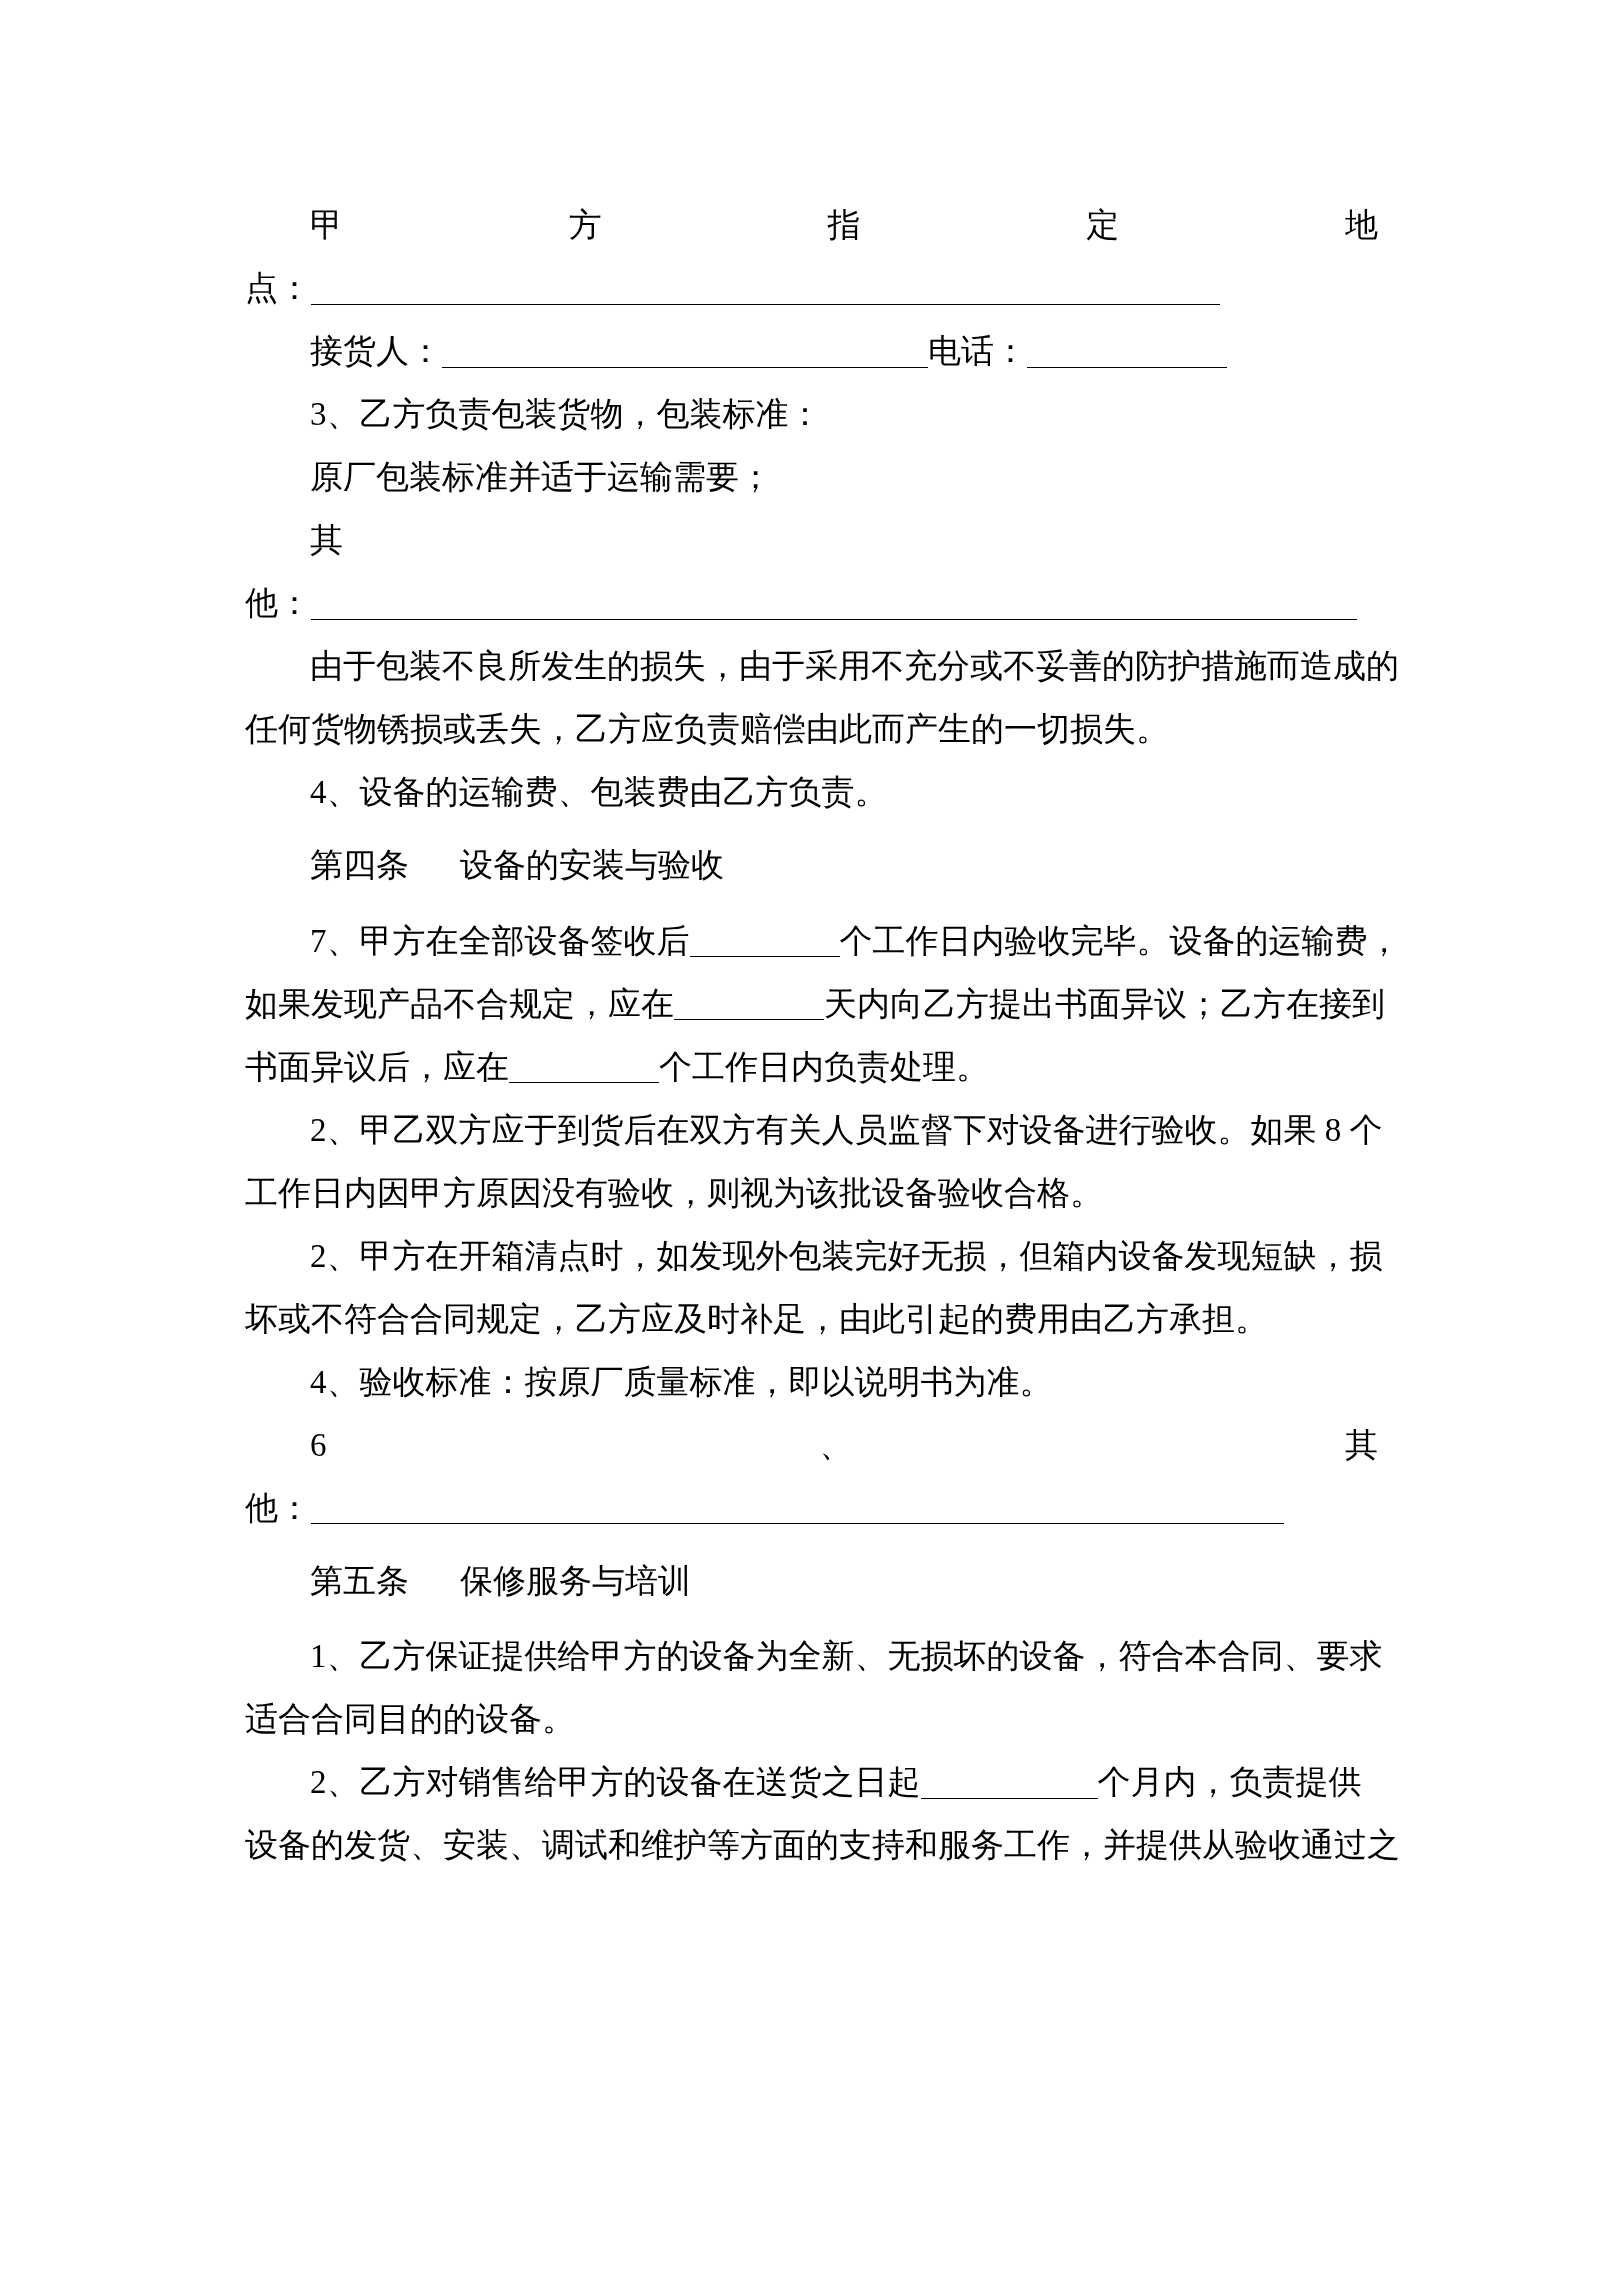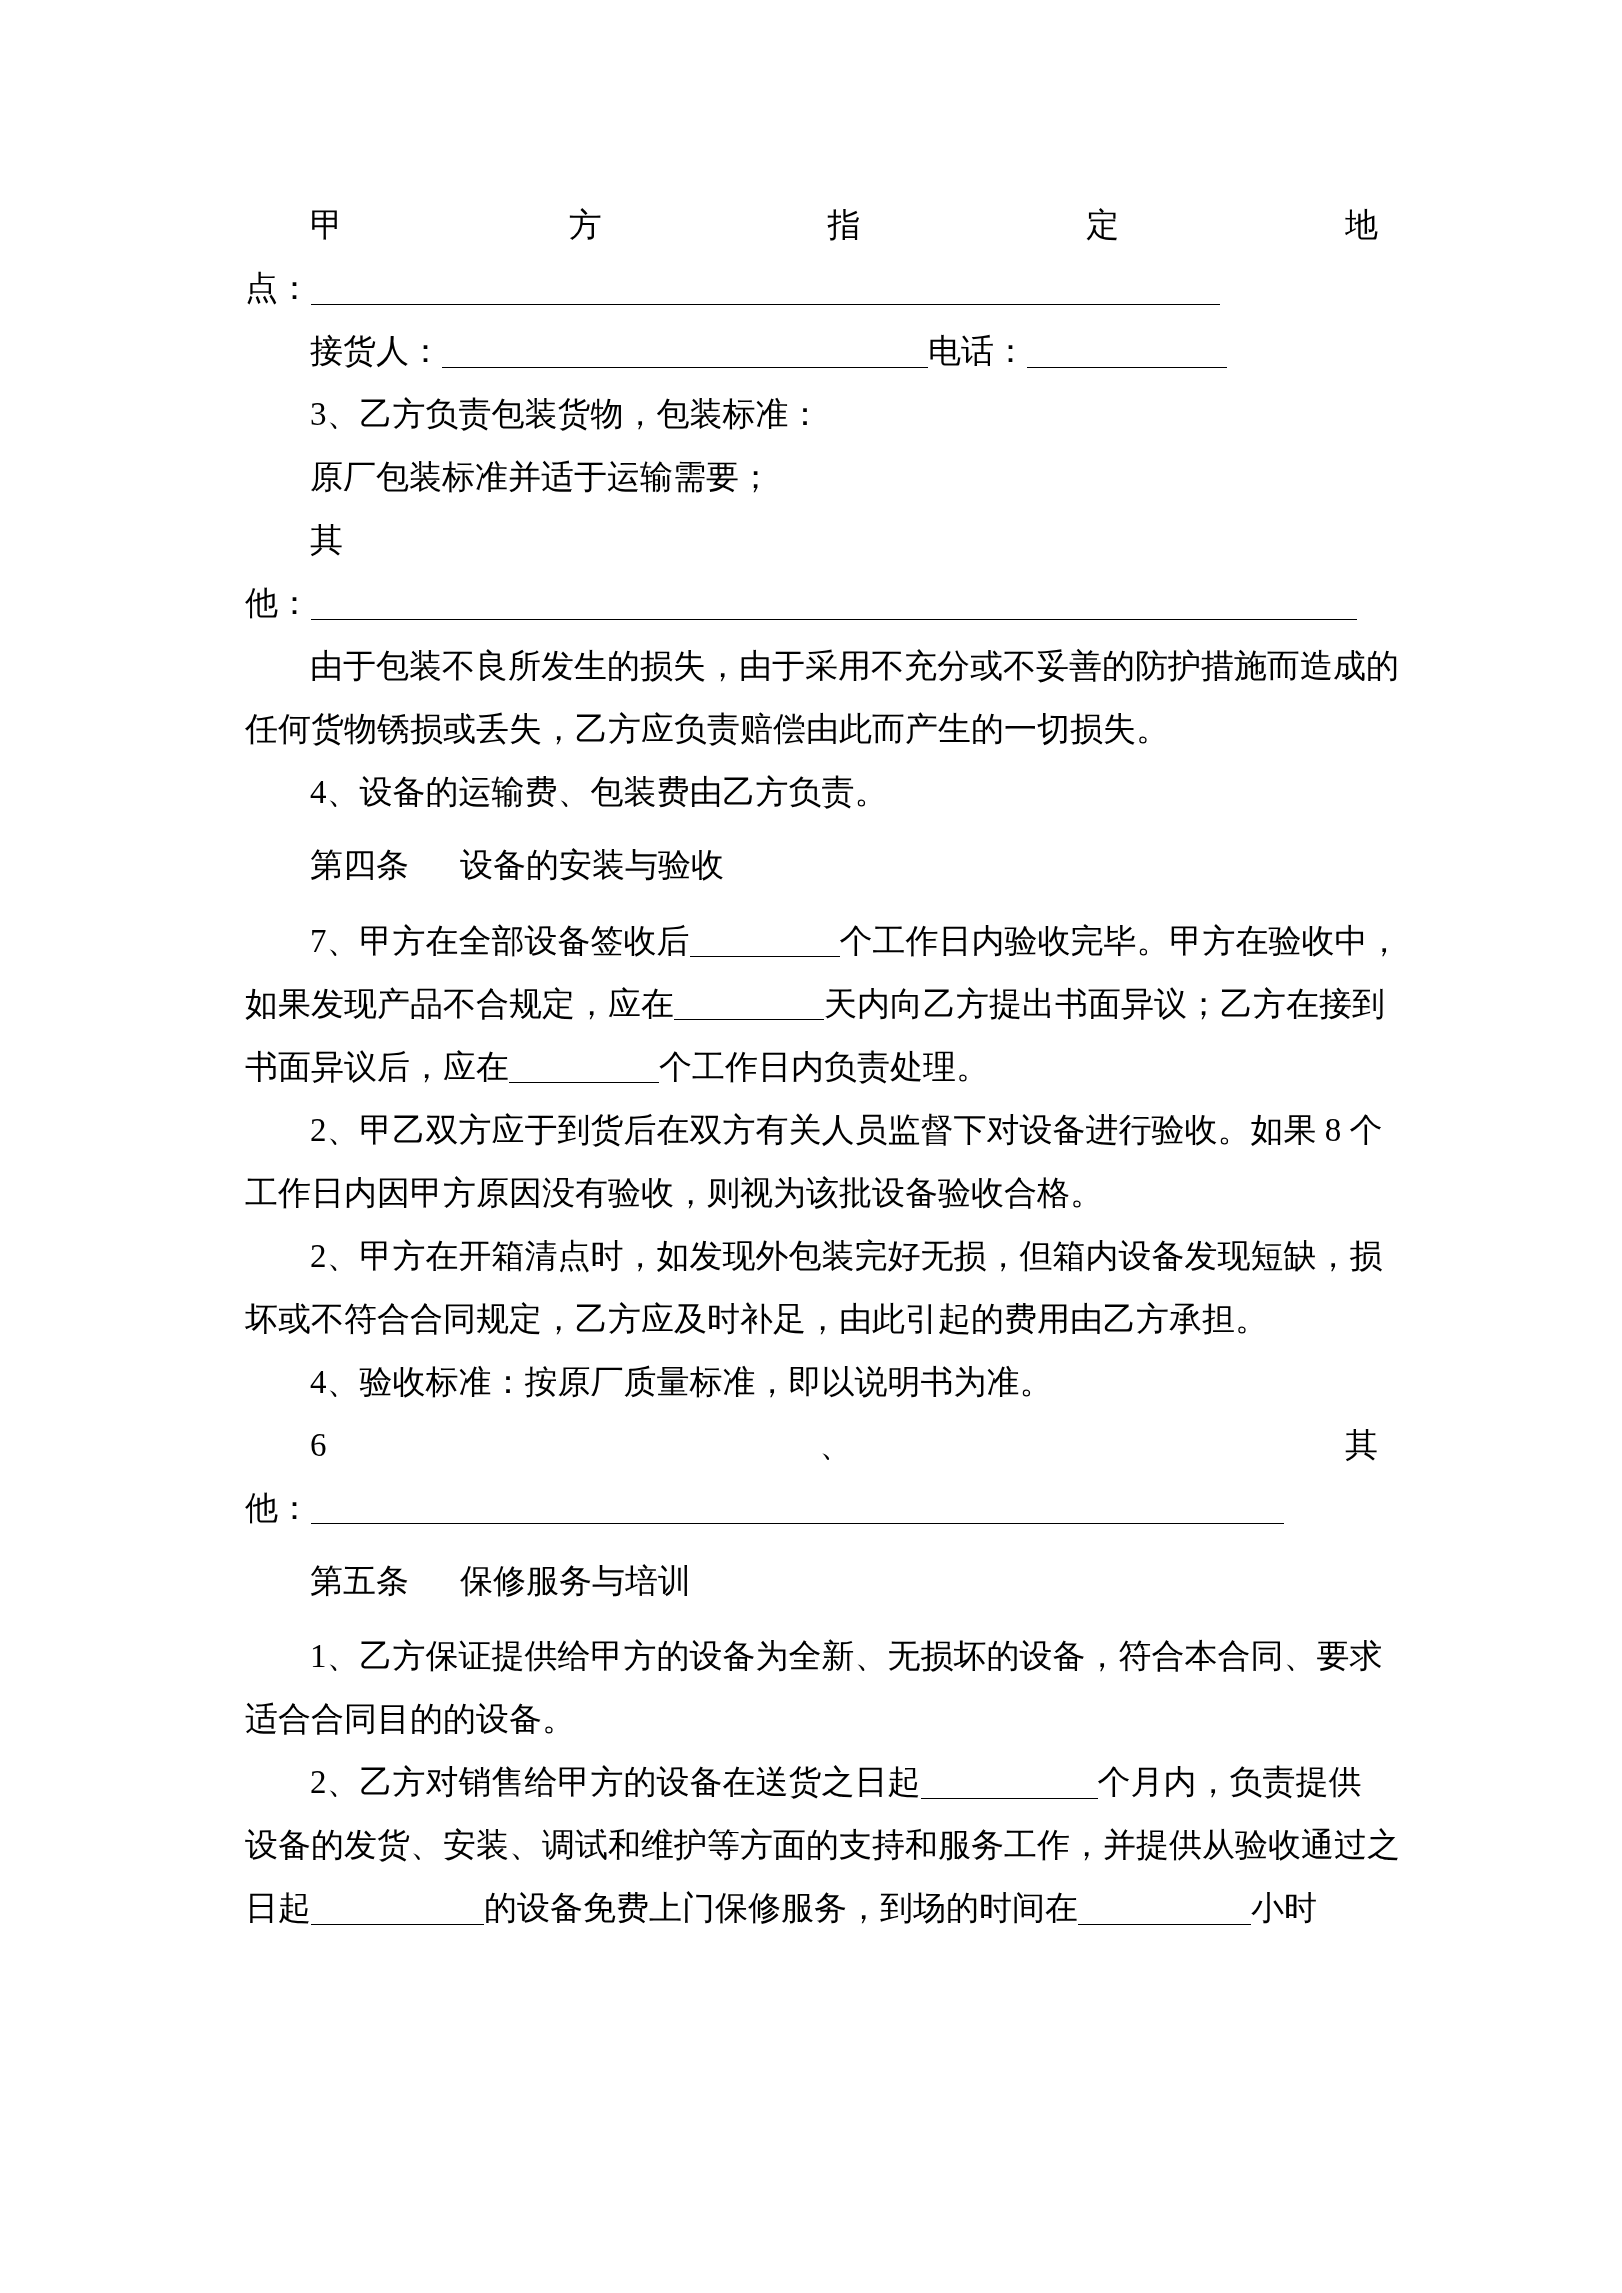--- a/index.html
+++ b/index.html
@@ -51,34 +51,33 @@
     <div class="line"><span>点：</span><span class="blank" style="width: 909px;"></span></div>
     <div class="line indent"><span>接货人：</span><span class="blank" style="width: 486px;"></span><span>电话：</span><span class="blank" style="width: 200px;"></span></div>
     <div class="line indent"><span>3、乙方负责包装货物，包装标准：</span></div>
     <div class="line indent"><span>原厂包装标准并适于运输需要；</span></div>
     <div class="line indent"><span>其</span></div>
     <div class="line"><span>他：</span><span class="blank" style="width: 1046px;"></span></div>
     <div class="line indent"><span>由于包装不良所发生的损失，由于采用不充分或不妥善的防护措施而造成的</span></div>
     <div class="line"><span>任何货物锈损或丢失，乙方应负责赔偿由此而产生的一切损失。</span></div>
     <div class="line indent"><span>4、设备的运输费、包装费由乙方负责。</span></div>
     <div class="line heading indent"><span>第四条</span><span class="gap" style="width: 51px;"></span><span>设备的安装与验收</span></div>
-    <div class="line indent"><span>7、甲方在全部设备签收后</span><span class="blank" style="width: 150px;"></span><span>个工作日内验收完毕。甲方在验收中，</span></div>
+    <div class="line indent"><span>7、甲方在全部设备签收后</span><span class="blank" style="width: 150px;"></span><span>个工作日内验收完毕。设备的运输费，</span></div>
     <div class="line"><span>如果发现产品不合规定，应在</span><span class="blank" style="width: 150px;"></span><span>天内向乙方提出书面异议；乙方在接到</span></div>
     <div class="line"><span>书面异议后，应在</span><span class="blank" style="width: 150px;"></span><span>个工作日内负责处理。</span></div>
     <div class="line indent"><span>2、甲乙双方应于到货后在双方有关人员监督下对设备进行验收。如果 8 个</span></div>
     <div class="line"><span>工作日内因甲方原因没有验收，则视为该批设备验收合格。</span></div>
     <div class="line indent"><span>2、甲方在开箱清点时，如发现外包装完好无损，但箱内设备发现短缺，损</span></div>
     <div class="line"><span>坏或不符合合同规定，乙方应及时补足，由此引起的费用由乙方承担。</span></div>
     <div class="line indent"><span>4、验收标准：按原厂质量标准，即以说明书为准。</span></div>
     <div class="line spread indent">
       <span>6</span>
       <span>、</span>
       <span>其</span>
     </div>
     <div class="line"><span>他：</span><span class="blank" style="width: 973px;"></span></div>
     <div class="line heading indent"><span>第五条</span><span class="gap" style="width: 51px;"></span><span>保修服务与培训</span></div>
     <div class="line indent"><span>1、乙方保证提供给甲方的设备为全新、无损坏的设备，符合本合同、要求</span></div>
     <div class="line"><span>适合合同目的的设备。</span></div>
     <div class="line indent"><span>2、乙方对销售给甲方的设备在送货之日起</span><span class="blank" style="width: 177px;"></span><span>个月内，负责提供</span></div>
     <div class="line"><span>设备的发货、安装、调试和维护等方面的支持和服务工作，并提供从验收通过之</span></div>
-    <div class="line"><span>日起</span><span class="blank" style="width: 173px;"></span><span>的设备免费上门保修服务，到场的时间在</span><span class="blank" style="width: 173px;"></span><span>小时</span></div>
   </div>
 
 
 </body></html>

